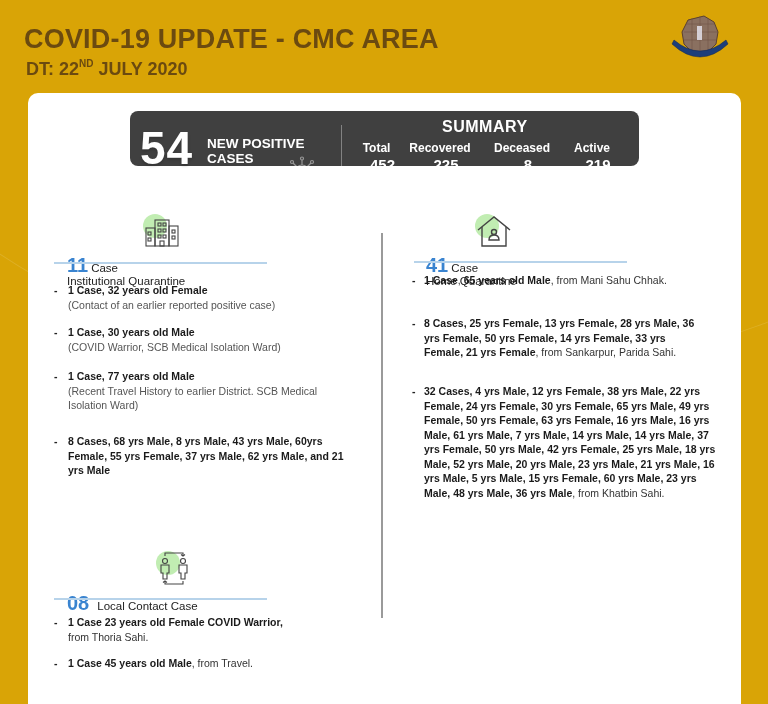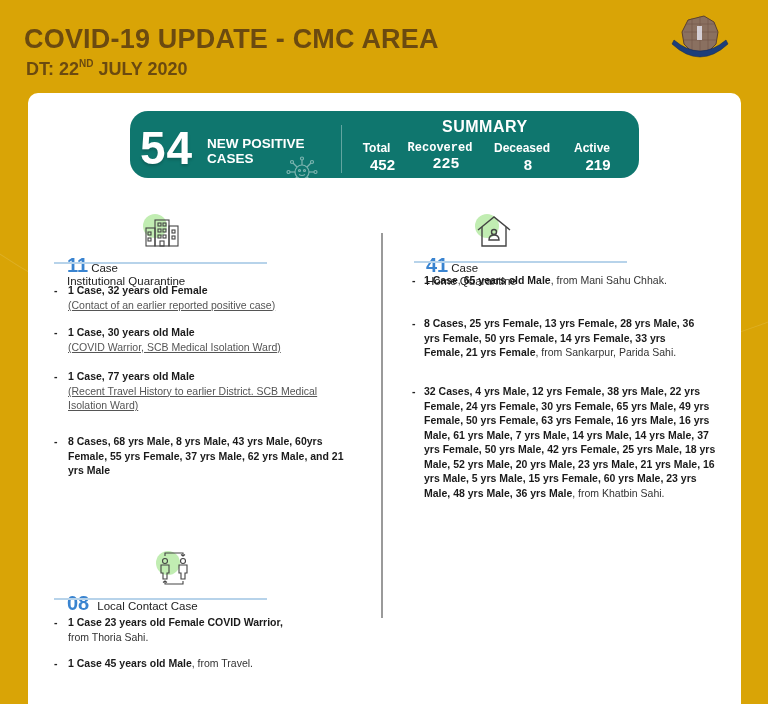--- a/index.html
+++ b/index.html
@@ -27,22 +27,22 @@
   }
   .header-date sup { font-size: 10px; vertical-align: 8px; }
   .logo {
     position: absolute; left: 668px; top: 14px; width: 64px; height: 48px;
   }
   .card {
     position: absolute; left: 28px; top: 93px; width: 713px; height: 640px;
     background: #fff; border-radius: 10px;
   }
   .banner {
-    position: absolute; left: 130px; top: 111px; width: 509px; height: 67px;
-    background: #0f766e; border-radius: 18px; color: #fff;
+    position: absolute; left: 130px; top: 111px; width: 509px; height: 55px;
+    background: #404040; border-radius: 8px; color: #fff;
   }
   .banner .big {
     position: absolute; left: 10px; top: 10px; font-size: 46px; font-weight: 700;
     letter-spacing: 1px; text-shadow: 0 2px 3px rgba(0,0,0,0.2);
   }
   .banner .np {
     position: absolute; left: 77px; top: 25px; font-size: 13.5px; font-weight: 700;
     line-height: 15px; width: 120px;
   }
   .banner .virus { position: absolute; left: 155px; top: 44px; width: 34px; height: 30px; opacity: 0.45; }
@@ -69,21 +69,21 @@
   .sec-num { font-size: 20px; font-weight: 700; color: #3a84d0; }
   .sec-unit { font-size: 11.5px; color: #222; margin-left: 3px; }
   .sec-sub { font-size: 11.5px; color: #222; display: block; margin-top: -2px; }
   .sec-line { position: absolute; height: 1.5px; background: #b7d3ea; }
 
   .item { position: absolute; font-size: 10.5px; line-height: 14.5px; }
   .item .dash { position: absolute; left: 0; top: 0; font-weight: 700; }
   .item .body { margin-left: 14px; }
   .item .b { font-weight: 700; color: #1a1a1a; }
   .item .n { color: #333; }
-  .item .note { color: #555; display: block; text-decoration: underline; }
+  .item .note { color: #555; display: block; }
 
   .col-divider {
     position: absolute; left: 381px; top: 233px; width: 2px; height: 385px; background: #9a9a9a;
   }
 </style>
 </head>
 <body>
 
 <div class="bg-arc"></div>
 
@@ -121,21 +121,21 @@
       <line x1="12" y1="22" x2="8" y2="26"></line>
         <line x1="22" y1="22" x2="26" y2="26"></line>
     </g>
   </svg>
   <div class="vdiv"></div>
   <span class="sum-title">SUMMARY</span>
   <div class="stat" style="left:228px;">
     <span class="lbl">Total</span>
     <span class="val">452</span>
   </div>
-  <div class="stat" style="left:277px; width:66px;font-family:Liberation Mono, monospace;">
+  <div class="stat" style="left:277px; width:66px;">
     <span class="lbl">Recovered</span>
     <span class="val">225</span>
   </div>
   <div class="stat" style="left:360px; width:64px;">
     <span class="lbl">Deceased</span>
     <span class="val">8</span>
   </div>
   <div class="stat" style="left:442px; width:40px;">
     <span class="lbl">Active</span>
     <span class="val">219</span>

